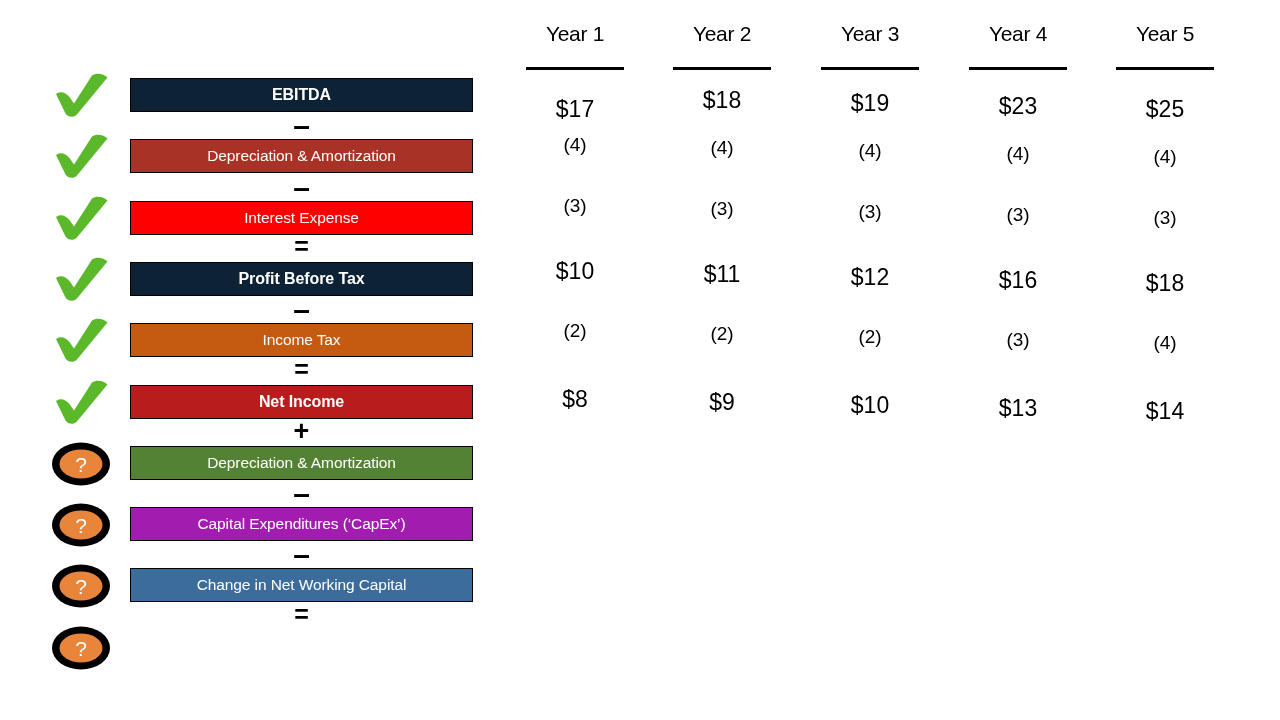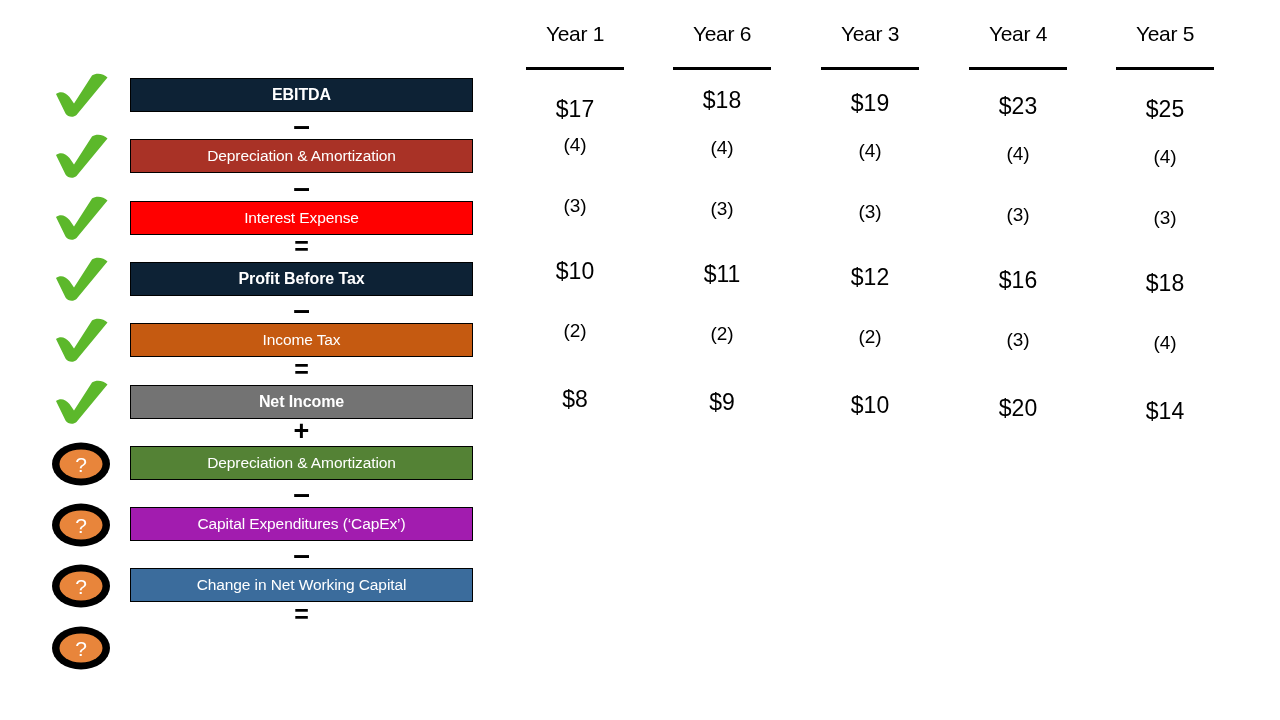--- a/index.html
+++ b/index.html
@@ -184,21 +184,21 @@
         <span>Income Tax</span>
       </div>
     </div>
     <div class="op op-equals" style="top: 356.5px;">=</div>
     <div class="row" style="top: 384.5px;">
       <span class="status">
         <svg class="check-icon" viewBox="0 0 58 44" xmlns="http://www.w3.org/2000/svg">
           <path d="M4 21 C8 18, 13 18.5, 17.5 24 L22 30.5 L40 2.5 C45 -1, 52 1, 55.5 4.5 L24.5 42 C21 45, 16 44, 13.5 40.5 Z" fill="#5cb82b"></path>
         </svg>
       </span>
-      <div class="bar strong" style="background: #737373; align-items: center;">
+      <div class="bar strong" style="background: #b91c1c; align-items: center;">
         <span>Net Income</span>
       </div>
     </div>
     <div class="op op-plus" style="top: 417.8px;">+</div>
     <div class="row" style="top: 445.8px;">
       <span class="qmark">
         <svg viewBox="0 0 62 46" xmlns="http://www.w3.org/2000/svg">
           <ellipse cx="31" cy="23" rx="29" ry="21.5" fill="#000000"></ellipse>
           <ellipse cx="31" cy="23" rx="21.5" ry="14.5" fill="#e8853b"></ellipse>
           <text x="31" y="23" fill="#ffffff" font-family="Liberation Sans, sans-serif" font-size="21" text-anchor="middle" dominant-baseline="central">?</text>
@@ -242,21 +242,21 @@
           <ellipse cx="31" cy="23" rx="21.5" ry="14.5" fill="#e8853b"></ellipse>
           <text x="31" y="23" fill="#ffffff" font-family="Liberation Sans, sans-serif" font-size="21" text-anchor="middle" dominant-baseline="central">?</text>
         </svg>
       </span>
     </div>
   </div>
 
 <div id="table">
     <div class="col-head" style="left: 15px;">Year 1</div>
     <div class="col-rule" style="left: 26px;"></div>
-    <div class="col-head" style="left: 162px;">Year 6</div>
+    <div class="col-head" style="left: 162px;">Year 2</div>
     <div class="col-rule" style="left: 173px;"></div>
     <div class="col-head" style="left: 310px;">Year 3</div>
     <div class="col-rule" style="left: 321px;"></div>
     <div class="col-head" style="left: 458px;">Year 4</div>
     <div class="col-rule" style="left: 469px;"></div>
     <div class="col-head" style="left: 605px;">Year 5</div>
     <div class="col-rule" style="left: 616px;"></div>
     <div class="cell major" style="left: 15px; top: 96px; text-align: center;">$17</div>
     <div class="cell major" style="left: 162px; top: 87px;">$18</div>
     <div class="cell major" style="left: 310px; top: 90px;">$19</div>
@@ -278,15 +278,15 @@
     <div class="cell major" style="left: 458px; top: 267px;">$16</div>
     <div class="cell major" style="left: 605px; top: 270px;">$18</div>
     <div class="cell minor" style="left: 15px; top: 320px;">(2)</div>
     <div class="cell minor" style="left: 162px; top: 323px;">(2)</div>
     <div class="cell minor" style="left: 310px; top: 326px;">(2)</div>
     <div class="cell minor" style="left: 458px; top: 329px;">(3)</div>
     <div class="cell minor" style="left: 605px; top: 332px;">(4)</div>
     <div class="cell major" style="left: 15px; top: 386px;">$8</div>
     <div class="cell major" style="left: 162px; top: 389px;">$9</div>
     <div class="cell major" style="left: 310px; top: 392px;">$10</div>
-    <div class="cell major" style="left: 458px; top: 395px;">$20</div>
+    <div class="cell major" style="left: 458px; top: 395px;">$13</div>
     <div class="cell major" style="left: 605px; top: 398px;">$14</div>
   </div>
 
 </body></html>

